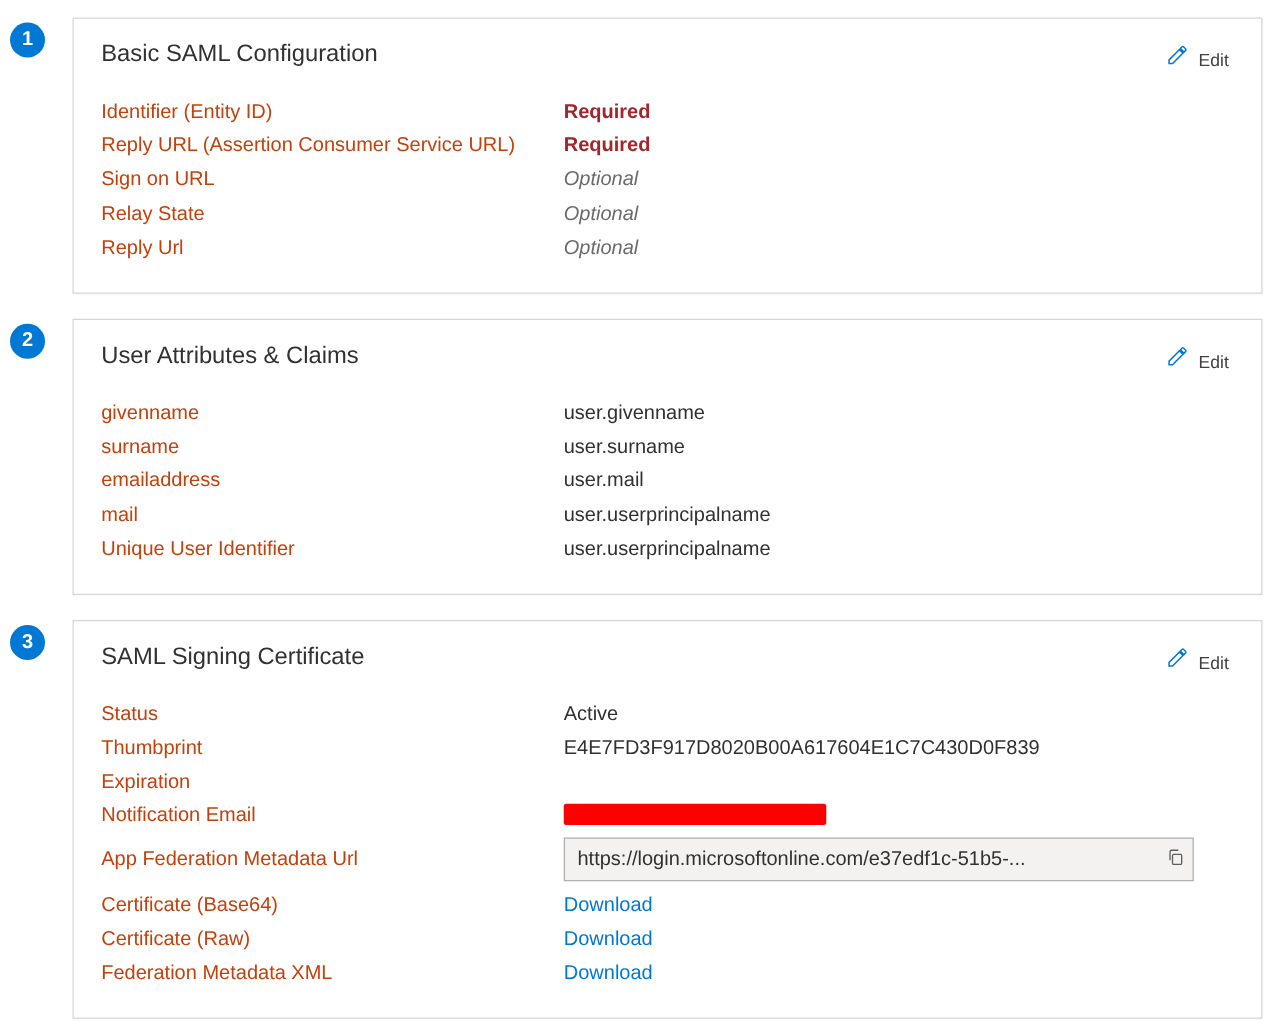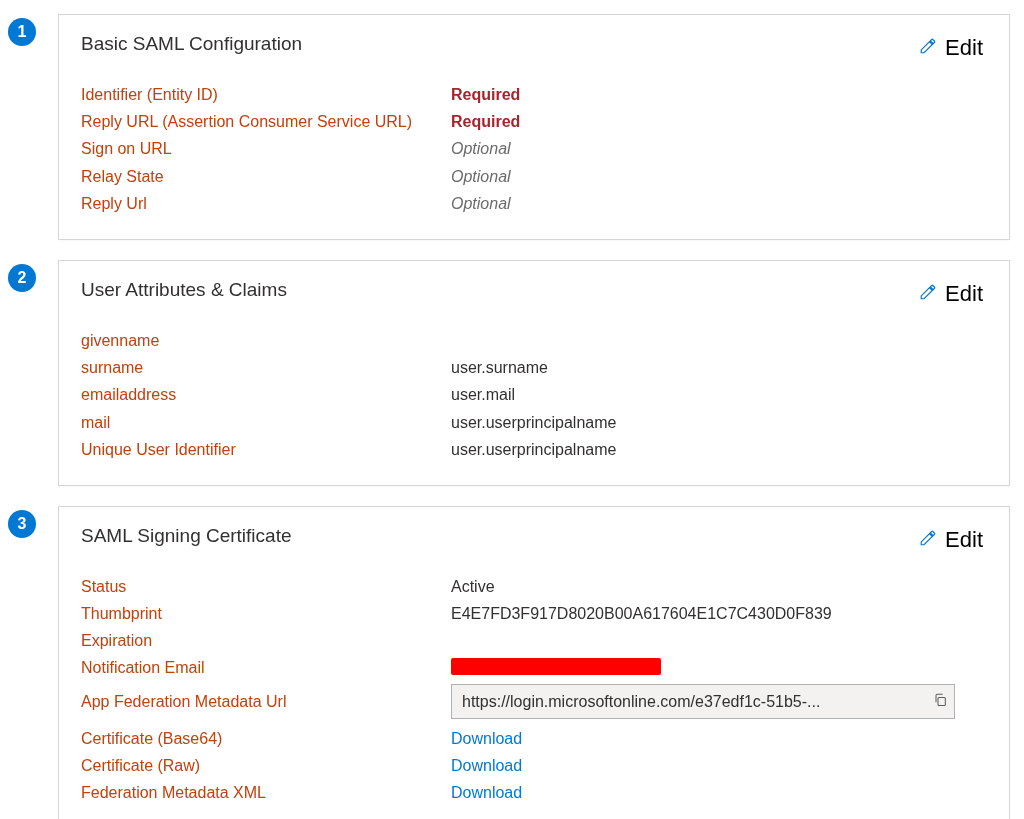--- a/index.html
+++ b/index.html
@@ -51,22 +51,22 @@
       font-weight: 400;
       color: #323130;
     }
     .edit-btn {
       display: flex;
       align-items: flex-end;
       gap: 8px;
       background: none;
       border: none;
       cursor: pointer;
-      font-size: 22px;
-      color: #000000;
+      font-size: 14px;
+      color: #404040;
       font-family: inherit;
       padding: 2px 4px;
     }
     .edit-btn svg {
       width: 18px;
       height: 18px;
     }
     .kv-rows { }
     .kv-row {
       display: flex;
@@ -173,20 +173,21 @@
           <svg viewBox="0 0 24 24" fill="none" stroke="#0078d4" stroke-width="1.6">
               <path d="M3 17.25V21h3.75L17.81 9.94l-3.75-3.75L3 17.25zM20.71 7.04a1 1 0 0 0 0-1.41l-2.34-2.34a1 1 0 0 0-1.41 0l-1.83 1.83 3.75 3.75 1.83-1.83z"></path>
             </svg>
         </span>
         <span>Edit</span>
       </button>
     </div>
     <div class="kv-rows">
       <div class="kv-row">
         <div class="kv-label">givenname</div>
+        <div class="kv-value val-normal">user.givenname</div>
       </div>
       <div class="kv-row">
         <div class="kv-label">surname</div>
         <div class="kv-value val-normal">user.surname</div>
       </div>
       <div class="kv-row">
         <div class="kv-label">emailaddress</div>
         <div class="kv-value val-normal">user.mail</div>
       </div>
       <div class="kv-row">

